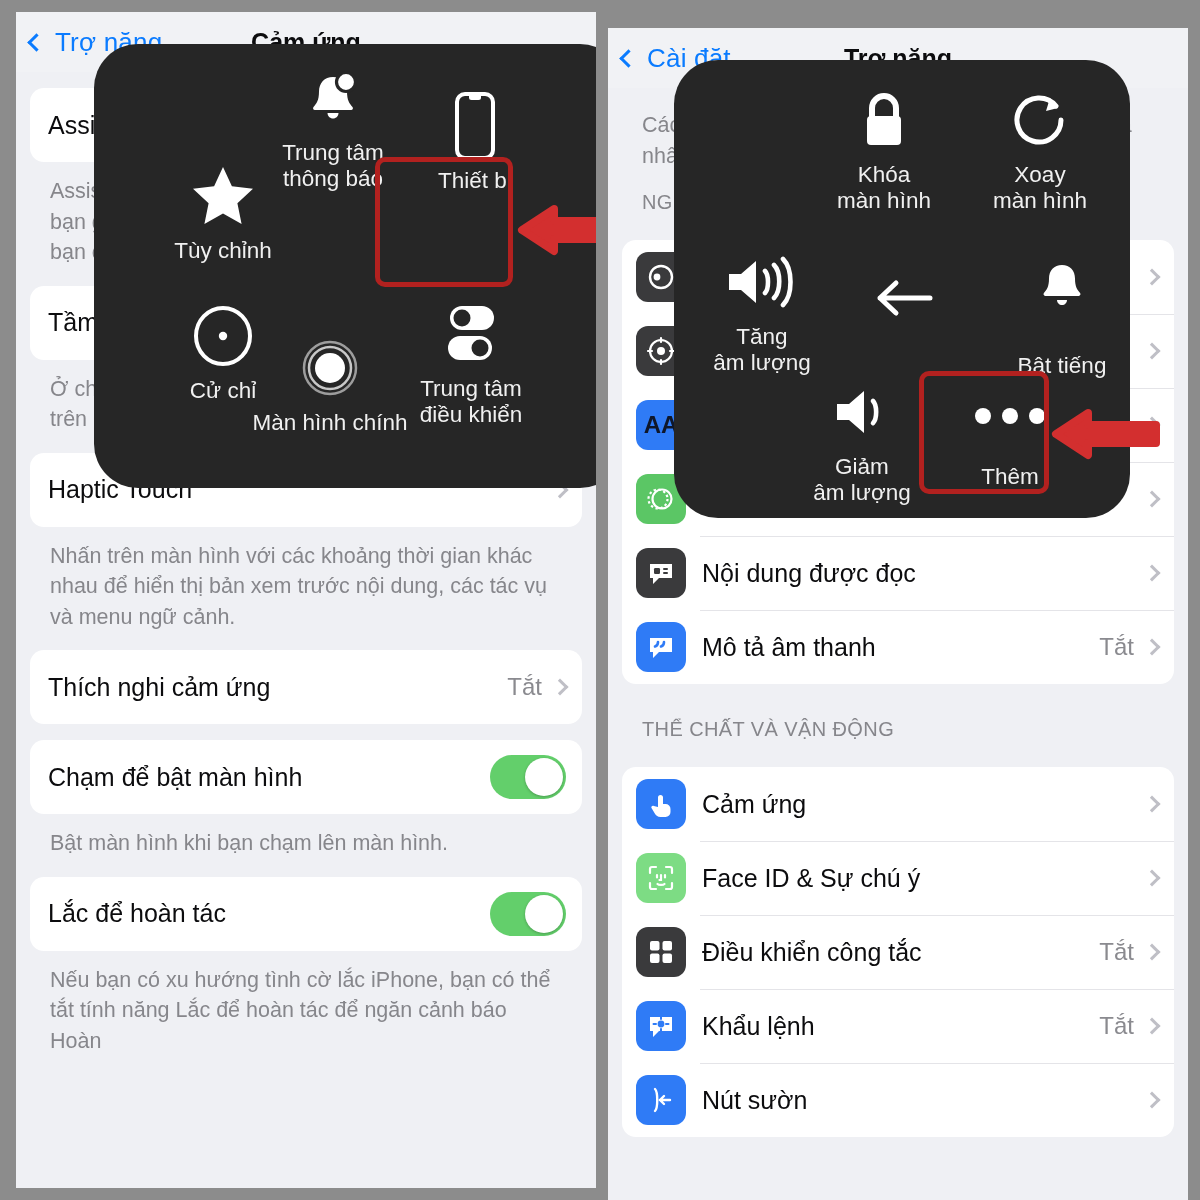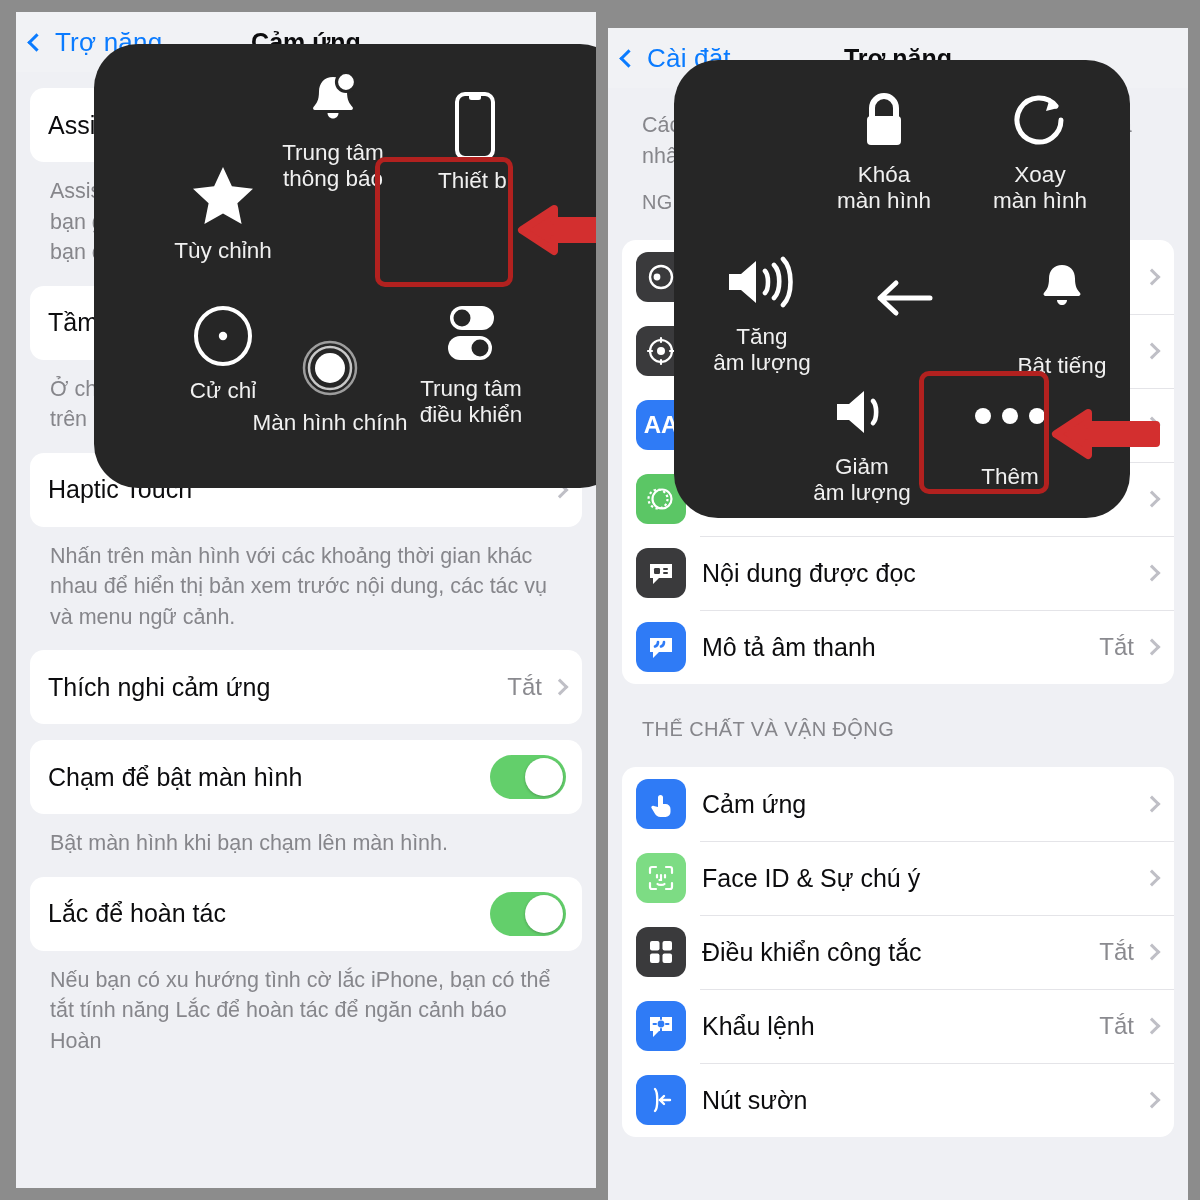--- a/index.html
+++ b/index.html
@@ -130,21 +130,21 @@
     box-shadow: 0 1px 3px rgba(0,0,0,.25);
   }
 
   
   .appicon {
     width: 50px; height: 50px;
     border-radius: 12px;
     margin-right: 16px;
     flex: 0 0 auto;
     display: flex; align-items: center; justify-content: center;
-    color: #ffffff;
+    color: #0f172a;
     font-size: 23px; font-weight: bold;
     overflow: hidden;
   }
 
   
   .at-overlay {
     position: absolute;
     background: #262626;
     border-radius: 44px;
     z-index: 30;

